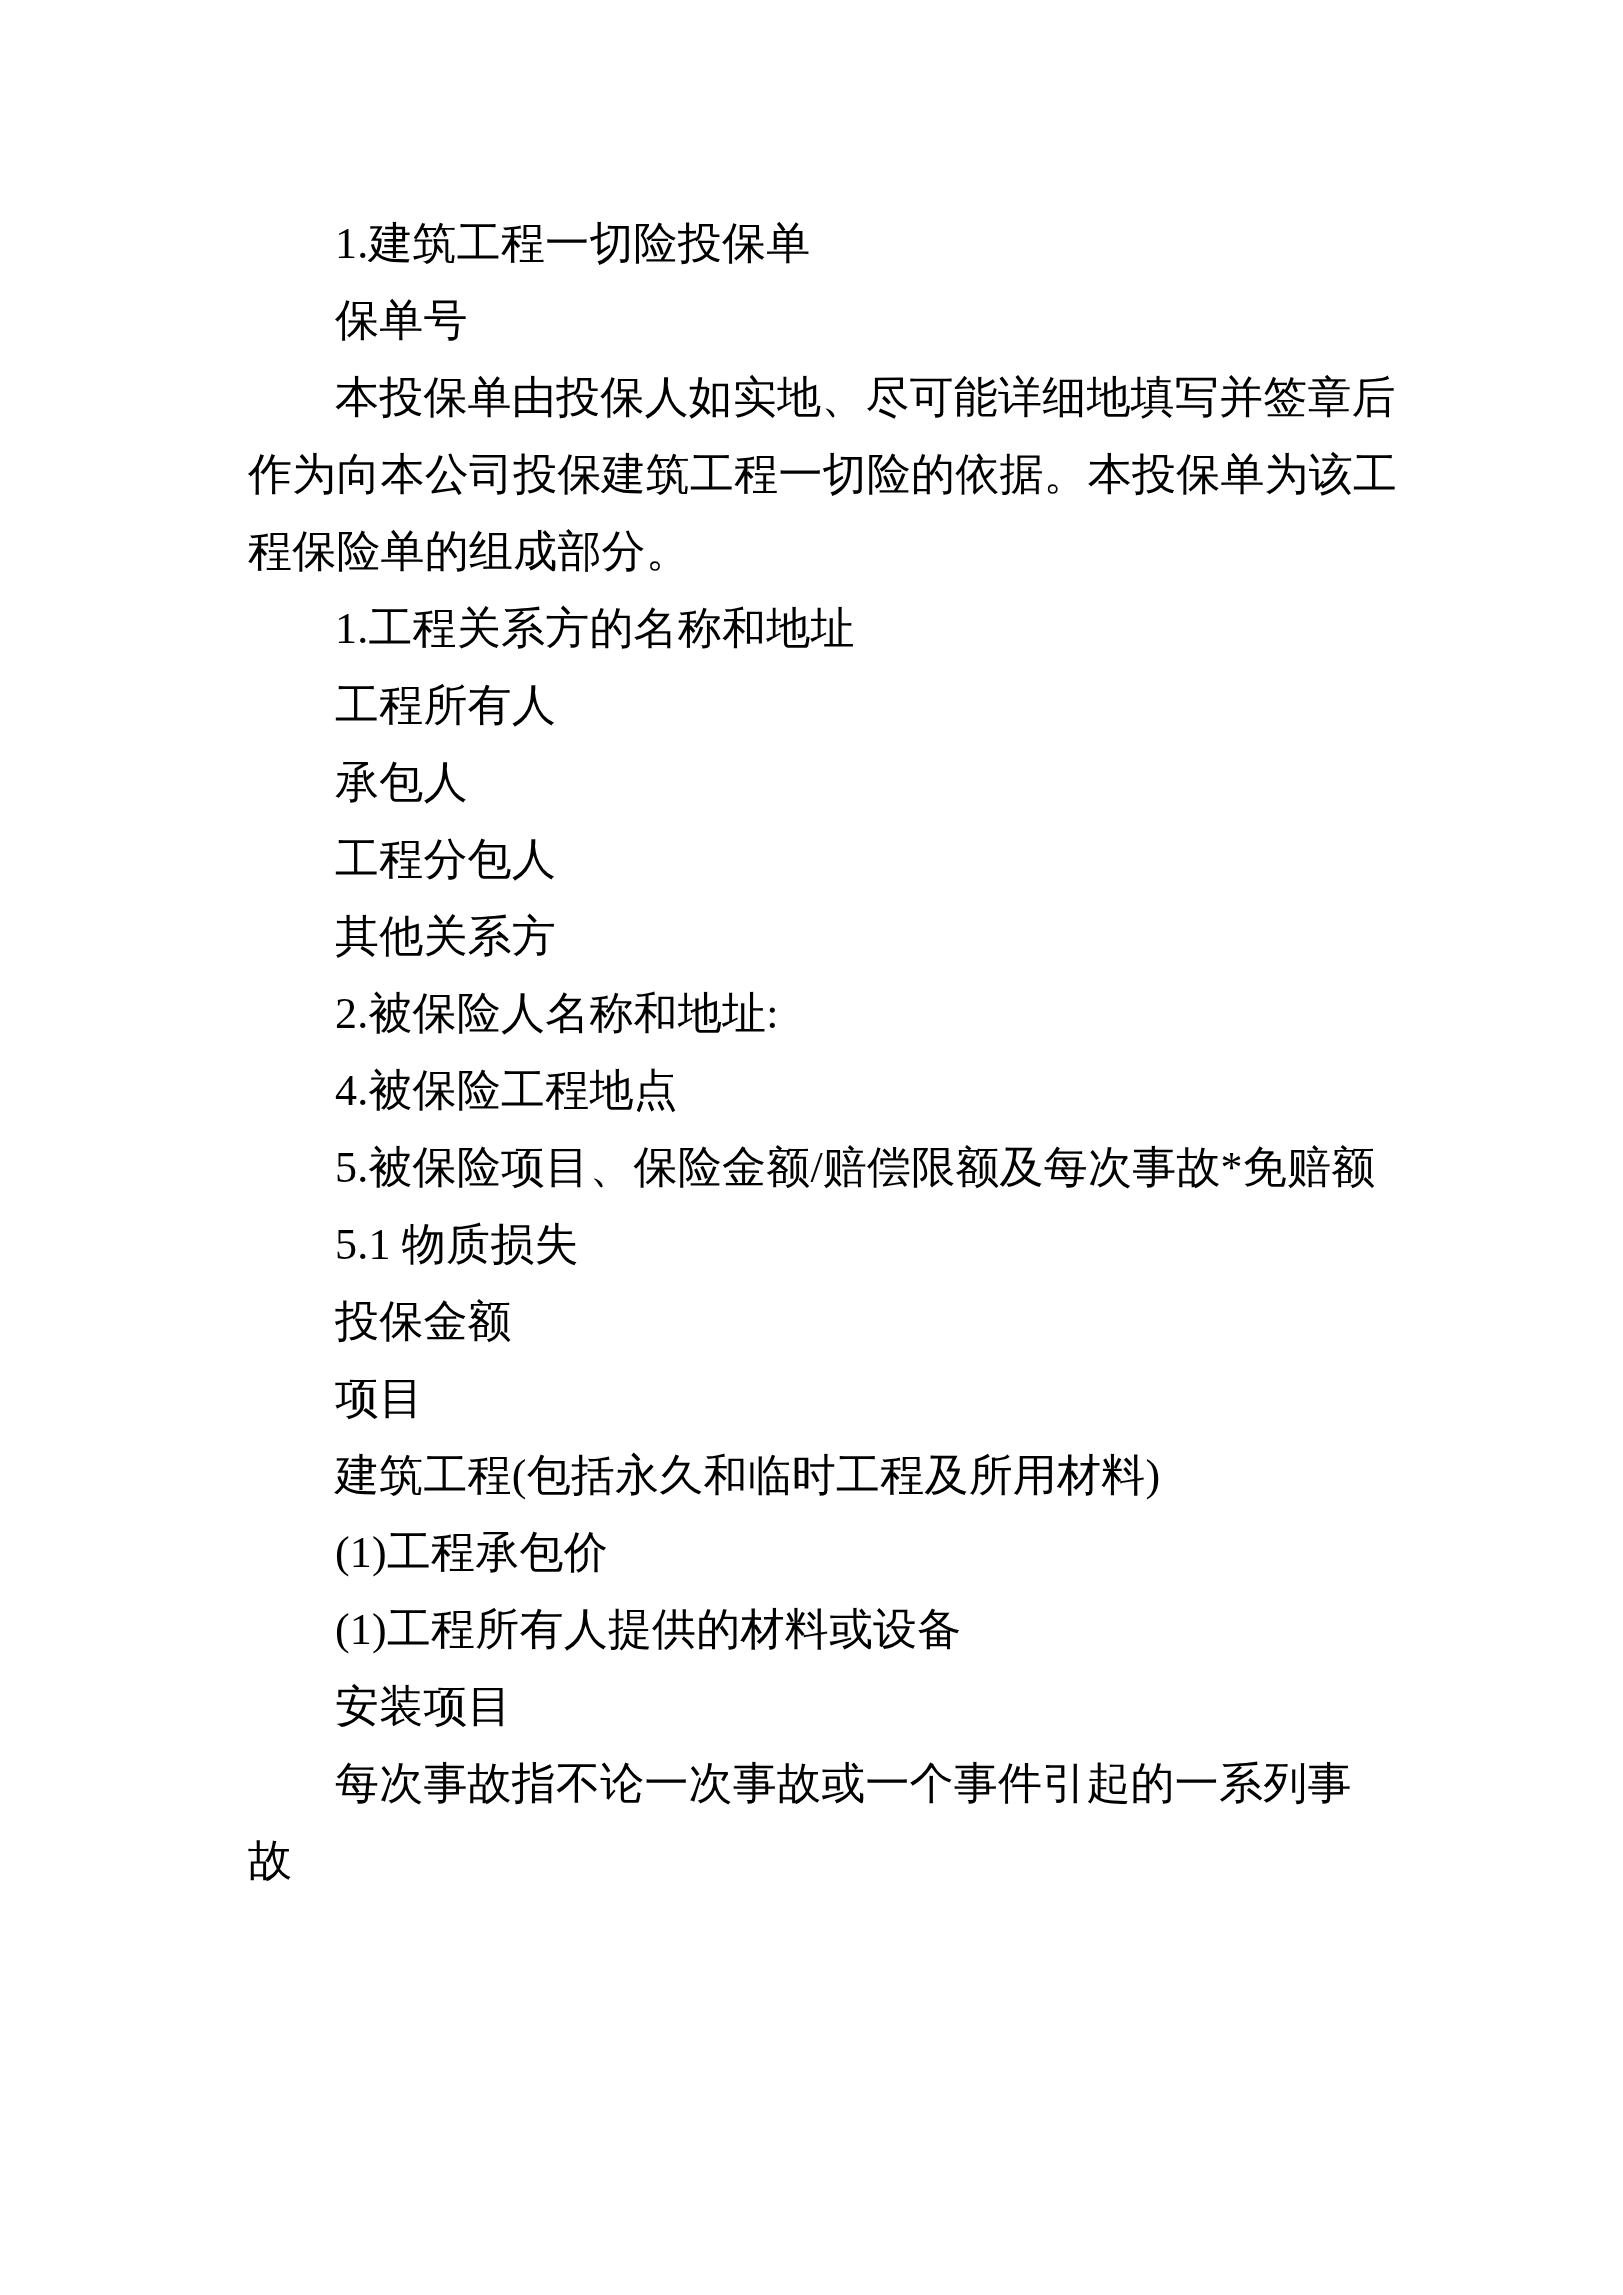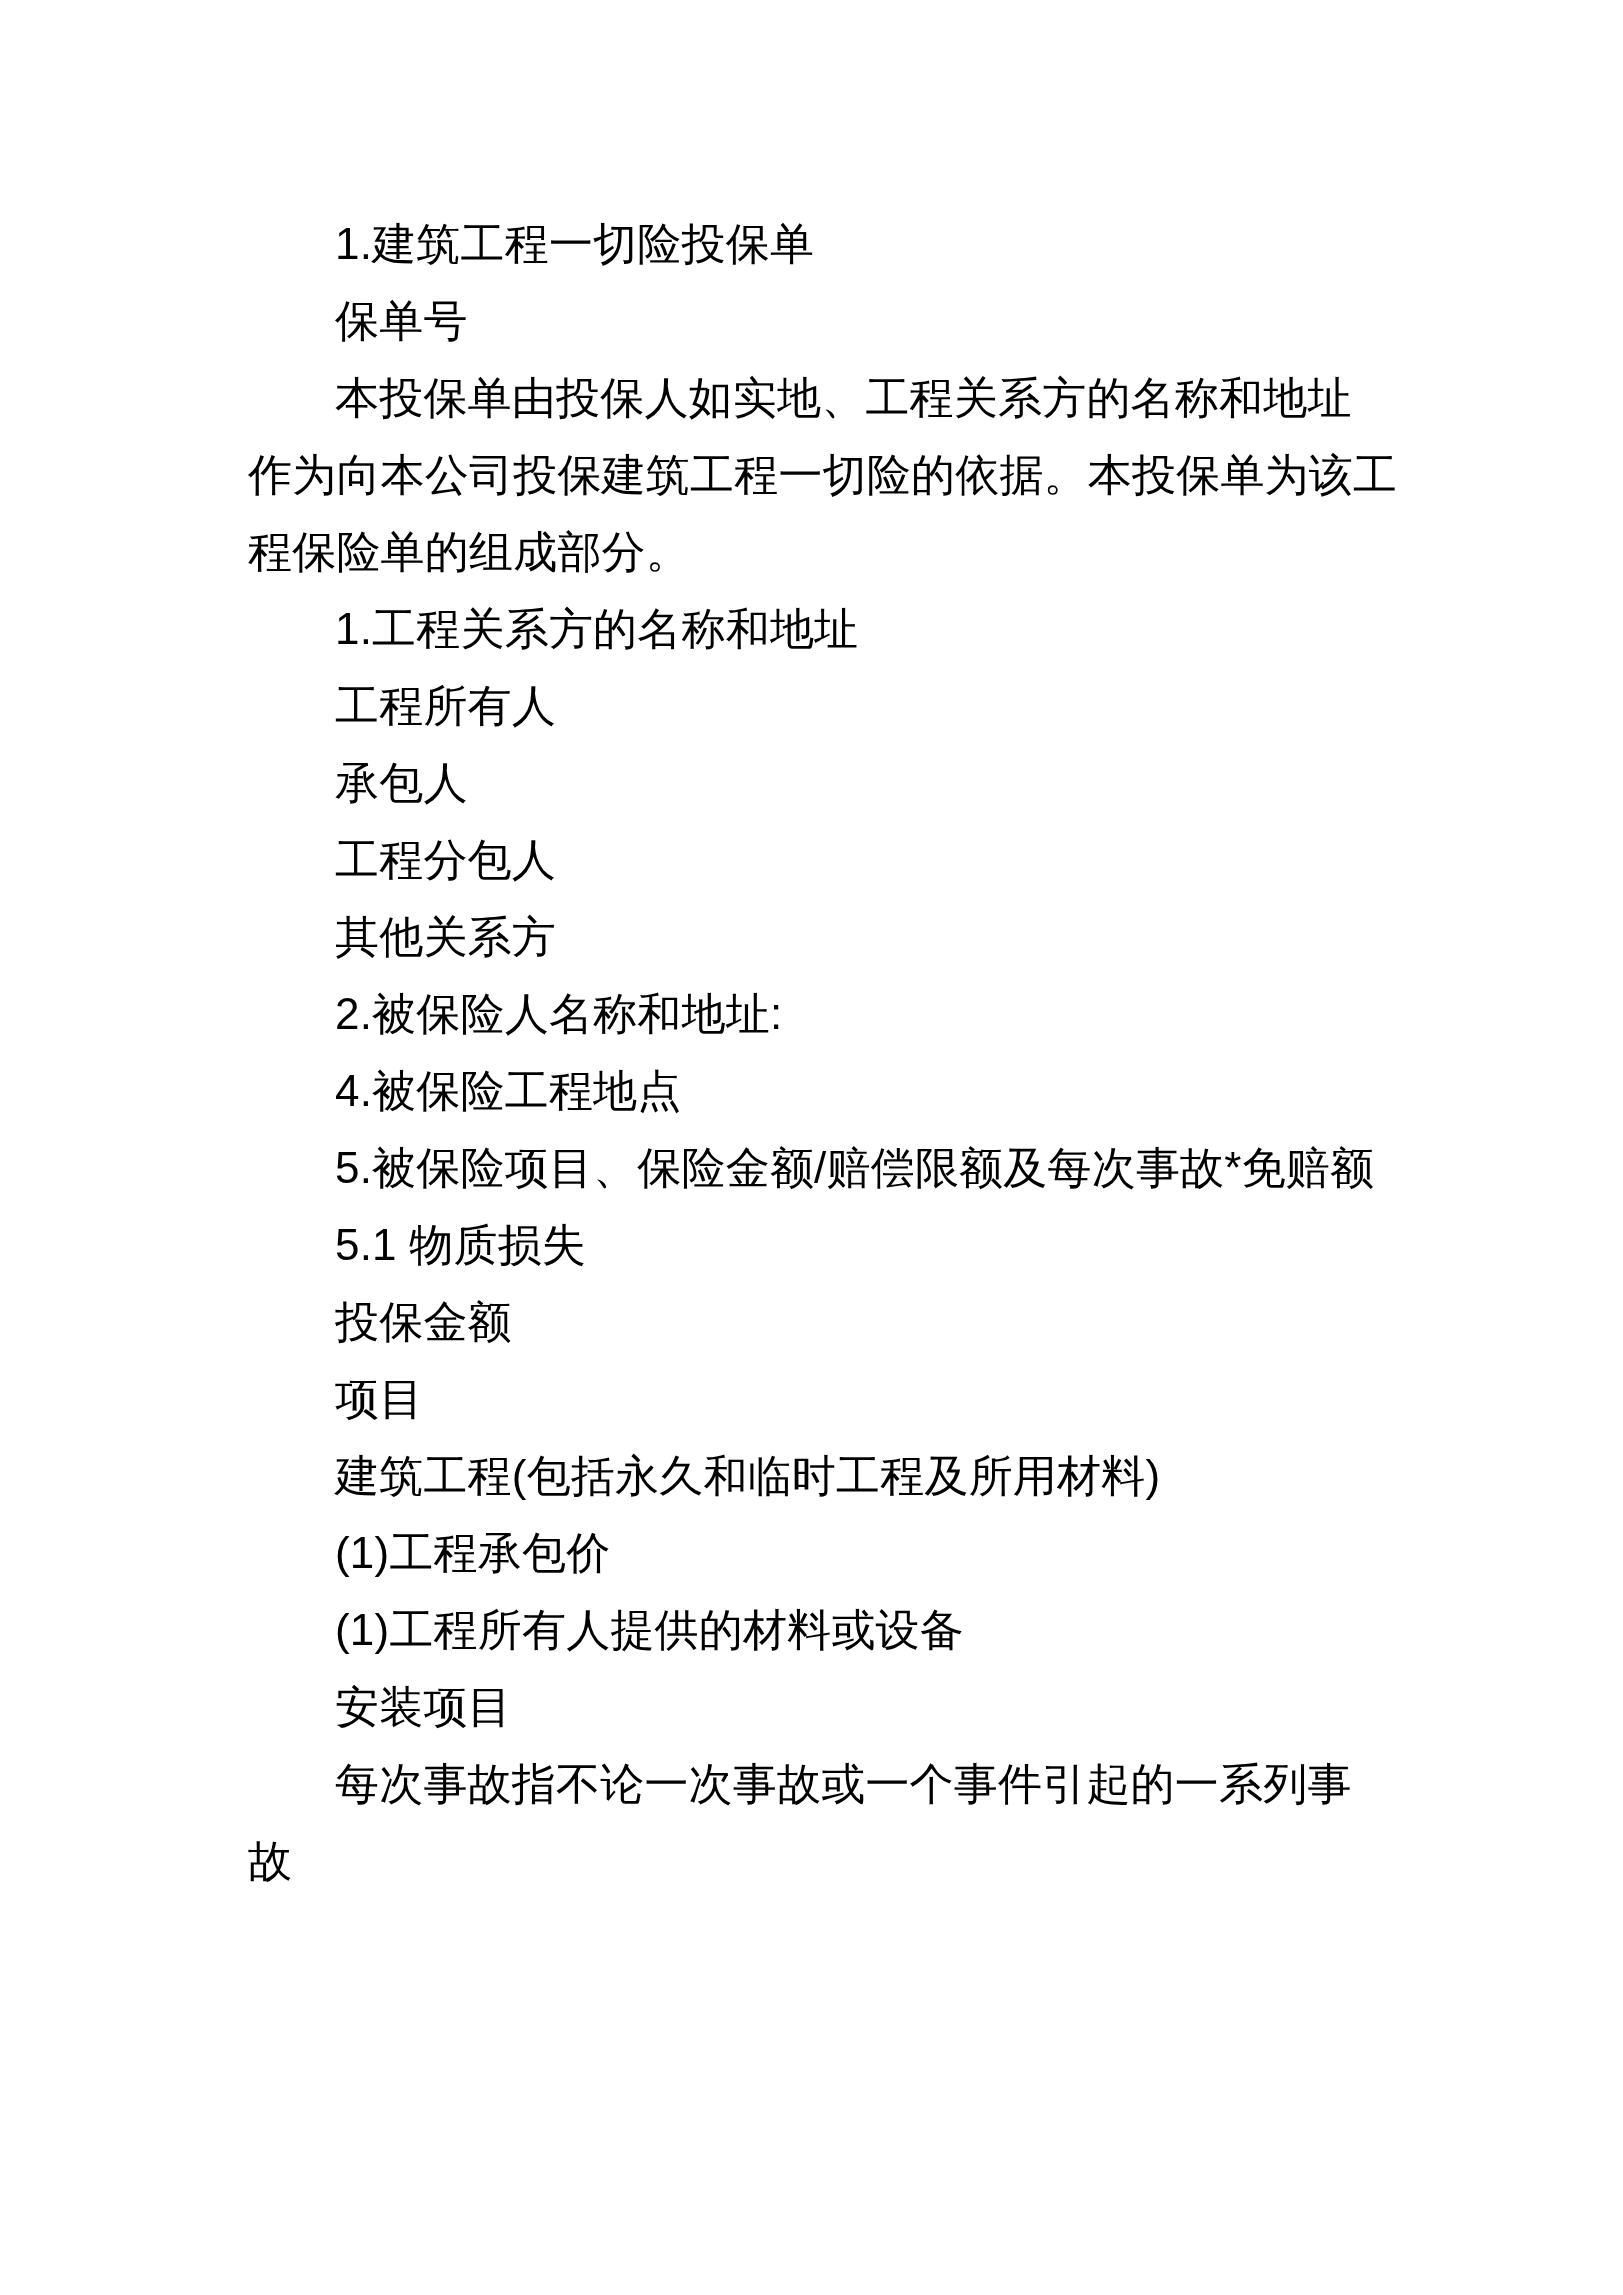--- a/index.html
+++ b/index.html
@@ -20,41 +20,41 @@
     width: 1623px;
     height: 2295px;
     background: #ffffff;
   }
   .page-text {
     position: absolute;
     left: 248px;
     top: 205px;
     width: 1195px;
     color: #000000;
-    font-family: Liberation Sans, sans-serif;
+    font-family: Liberation Serif, serif;
   }
   .doc-line {
     height: 77px;
     line-height: 77px;
     font-size: 44px;
     white-space: pre;
     letter-spacing: 0.2px;
   }
   .doc-line.indent {
     padding-left: 87px;
   }
 </style>
 </head>
 <body>
 
 <div class="page">
   <div class="page-text">
     <div class="doc-line indent">1.建筑工程一切险投保单</div>
     <div class="doc-line indent">保单号</div>
-    <div class="doc-line indent">本投保单由投保人如实地、工程关系方的名称和地址</div>
+    <div class="doc-line indent">本投保单由投保人如实地、尽可能详细地填写并签章后</div>
     <div class="doc-line">作为向本公司投保建筑工程一切险的依据。本投保单为该工</div>
     <div class="doc-line">程保险单的组成部分。</div>
     <div class="doc-line indent">1.工程关系方的名称和地址</div>
     <div class="doc-line indent">工程所有人</div>
     <div class="doc-line indent">承包人</div>
     <div class="doc-line indent">工程分包人</div>
     <div class="doc-line indent">其他关系方</div>
     <div class="doc-line indent">2.被保险人名称和地址:</div>
     <div class="doc-line indent">4.被保险工程地点</div>
     <div class="doc-line indent">5.被保险项目、保险金额/赔偿限额及每次事故*免赔额</div>

